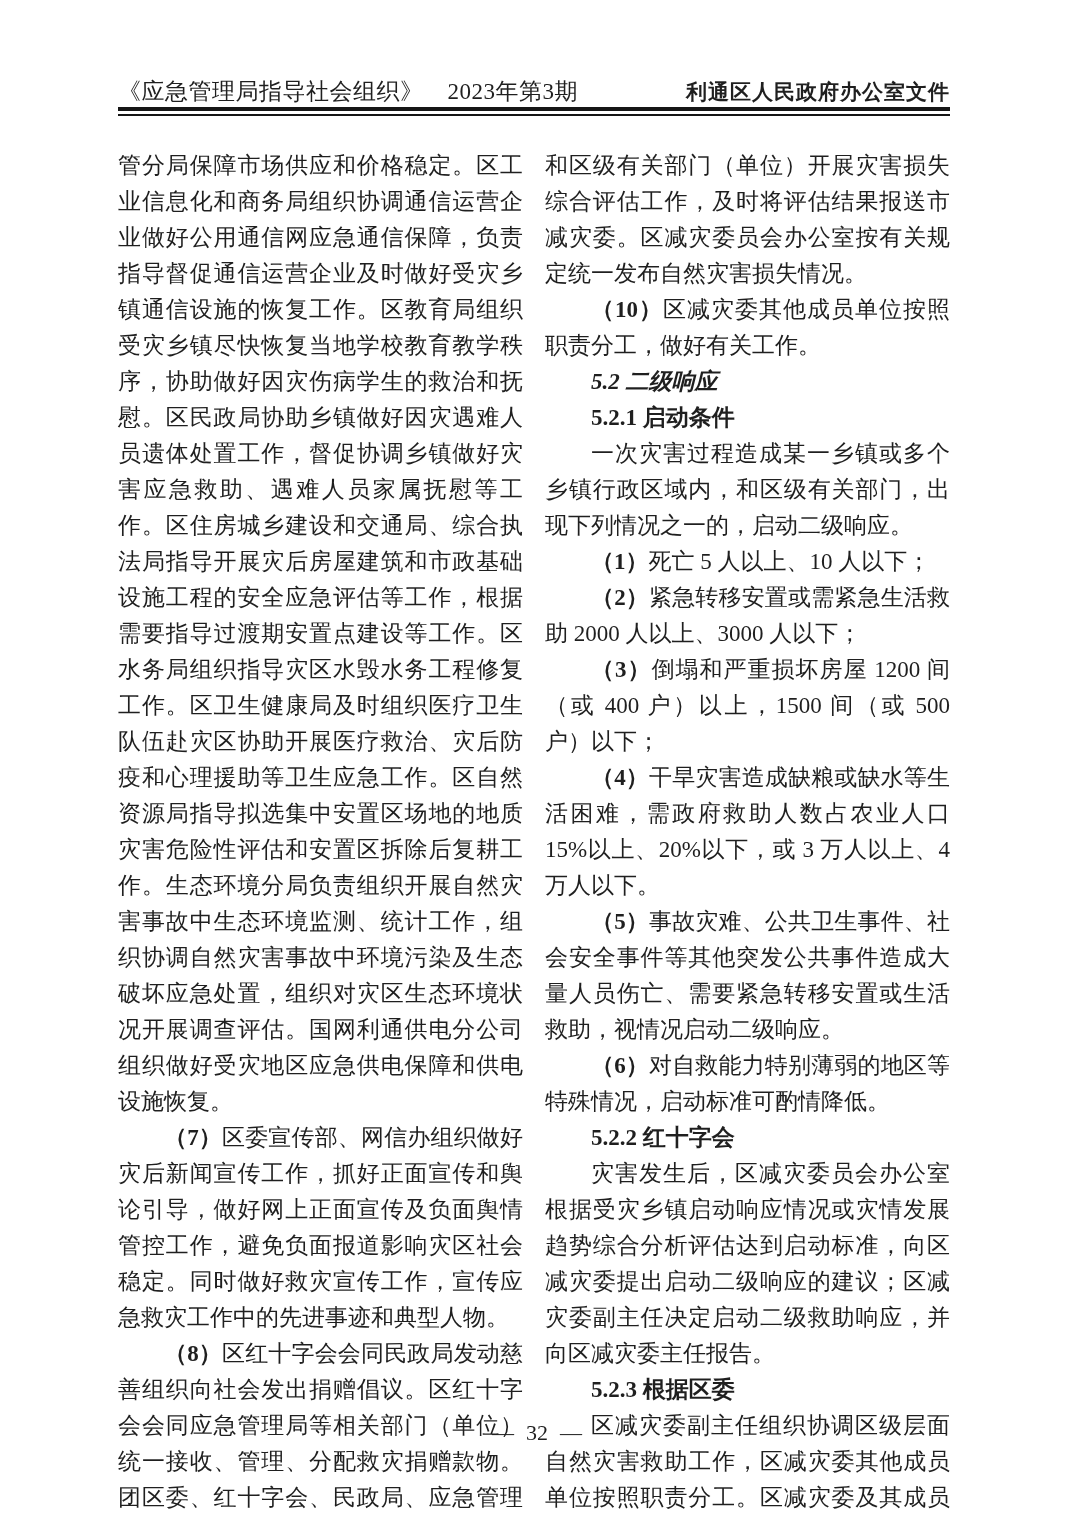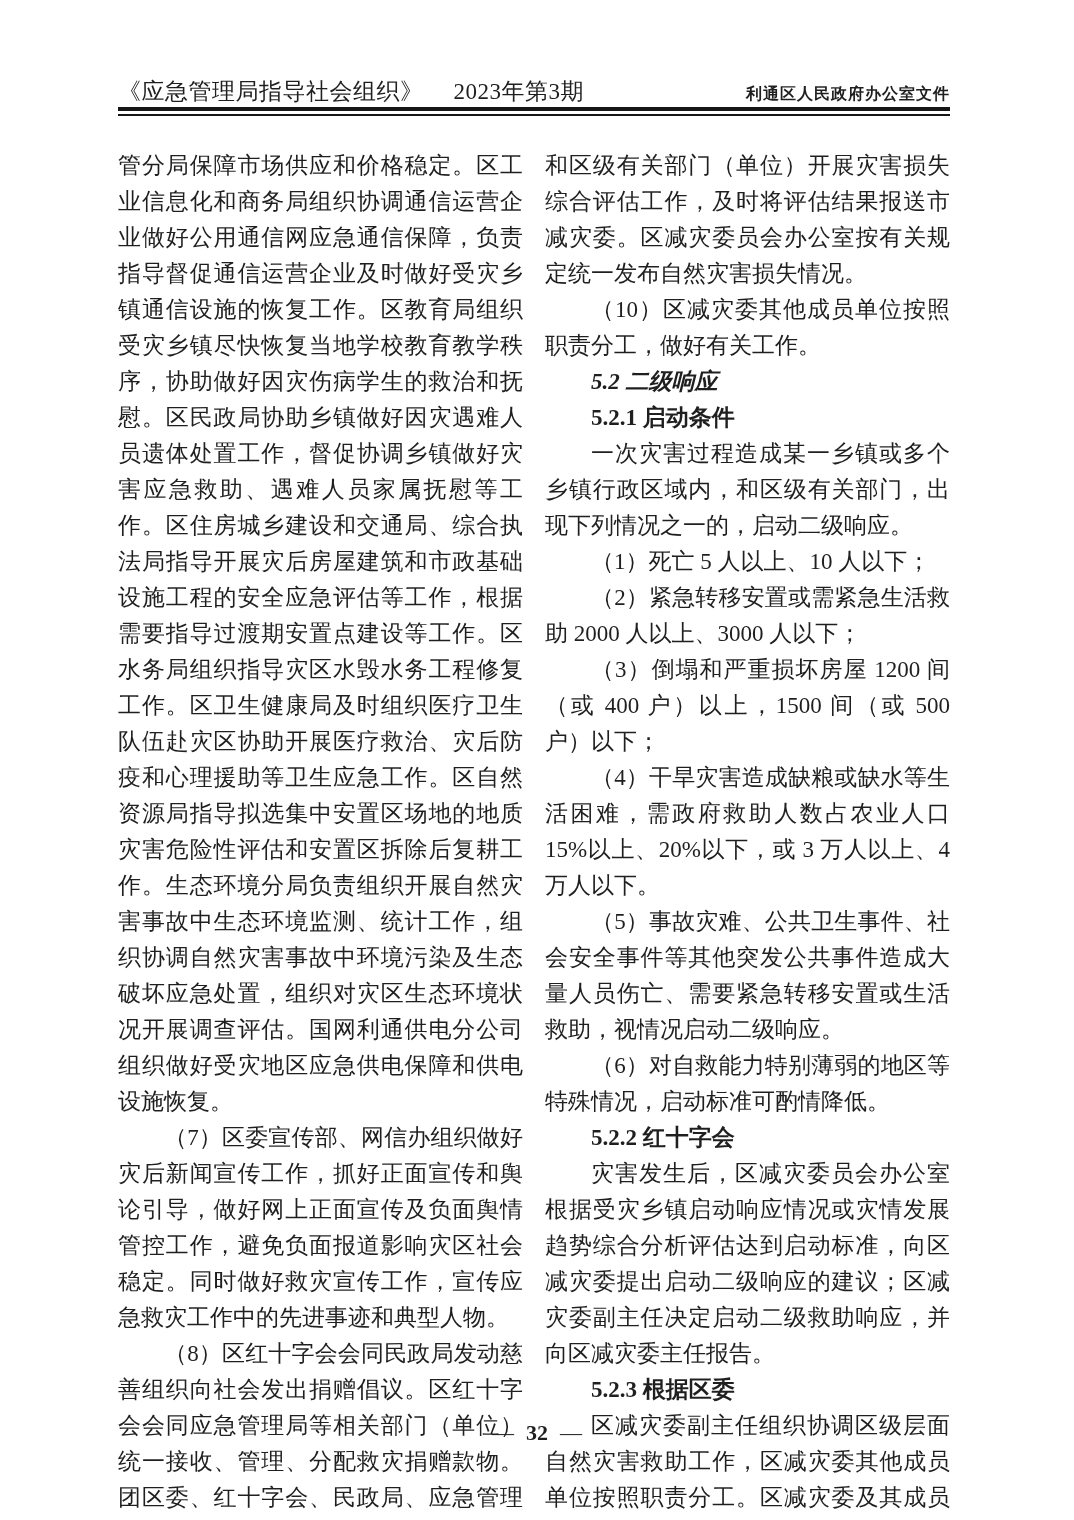--- a/index.html
+++ b/index.html
@@ -25,26 +25,26 @@
     display: flex;
     justify-content: space-between;
     align-items: baseline;
   }
   .header-left {
     font-size: 23px;
     letter-spacing: 0.5px;
     white-space: nowrap;
   }
   .header-left .issue {
-    margin-left: 30px;
+    margin-left: 24px;
   }
   .header-right {
     font-family: "Liberation Sans", sans-serif;
     font-weight: bold;
-    font-size: 16px;
+    font-size: 21px;
     letter-spacing: 1px;
     white-space: nowrap;
   }
   .rule {
     position: absolute;
     top: 107px;
     left: 118px;
     width: 832px;
     height: 3px;
     border-top: 4px solid #161616;
@@ -66,21 +66,21 @@
     text-align: justify;
   }
   .col p {
     margin: 0;
     text-indent: 2em;
   }
   .col p.cont {
     text-indent: 0;
   }
   .num {
-    font-weight: normal;
+    font-weight: bold;
   }
   .h-italic {
     font-weight: bold;
     font-style: italic;
   }
   .h-bold {
     font-weight: bold;
   }
   
   .footer {
@@ -90,21 +90,21 @@
     width: 1074px;
     text-align: center;
     font-size: 22px;
     line-height: 30px;
   }
   .footer .dash {
     letter-spacing: 0;
     margin: 0 12px;
   }
   .footer .pn {
-    font-weight: bold;
+    font-weight: normal;
     text-align: right;
   }
 </style>
 </head>
 <body>
 
 <div class="page">
 
   <div class="header">
     <div class="header-left">

